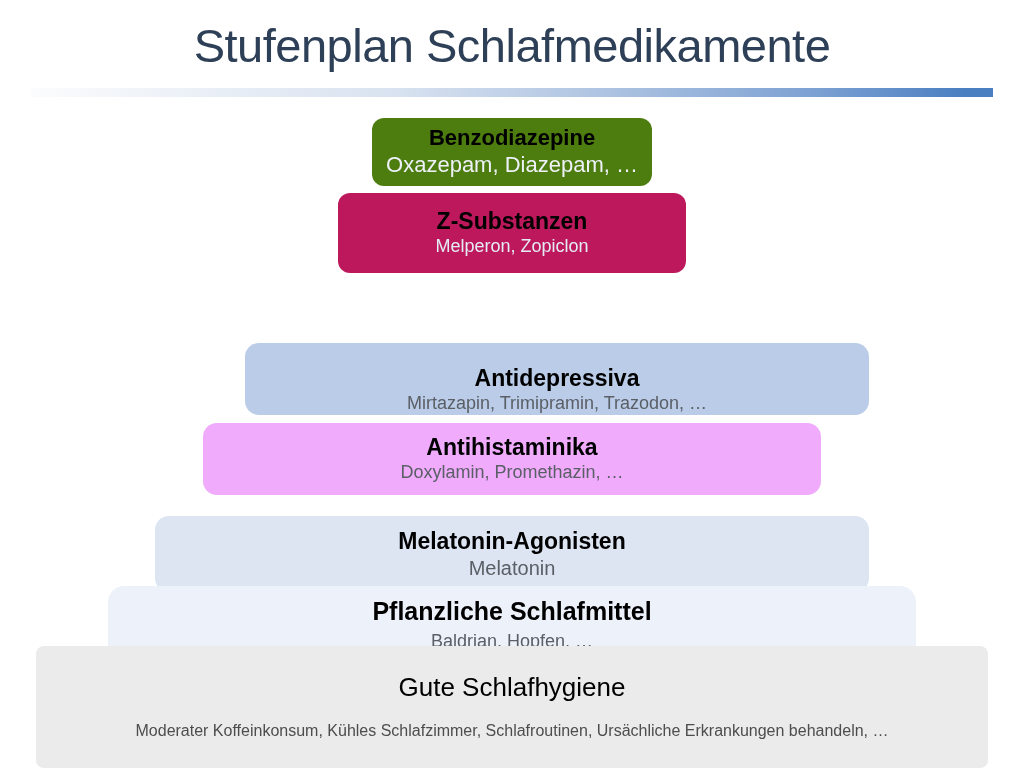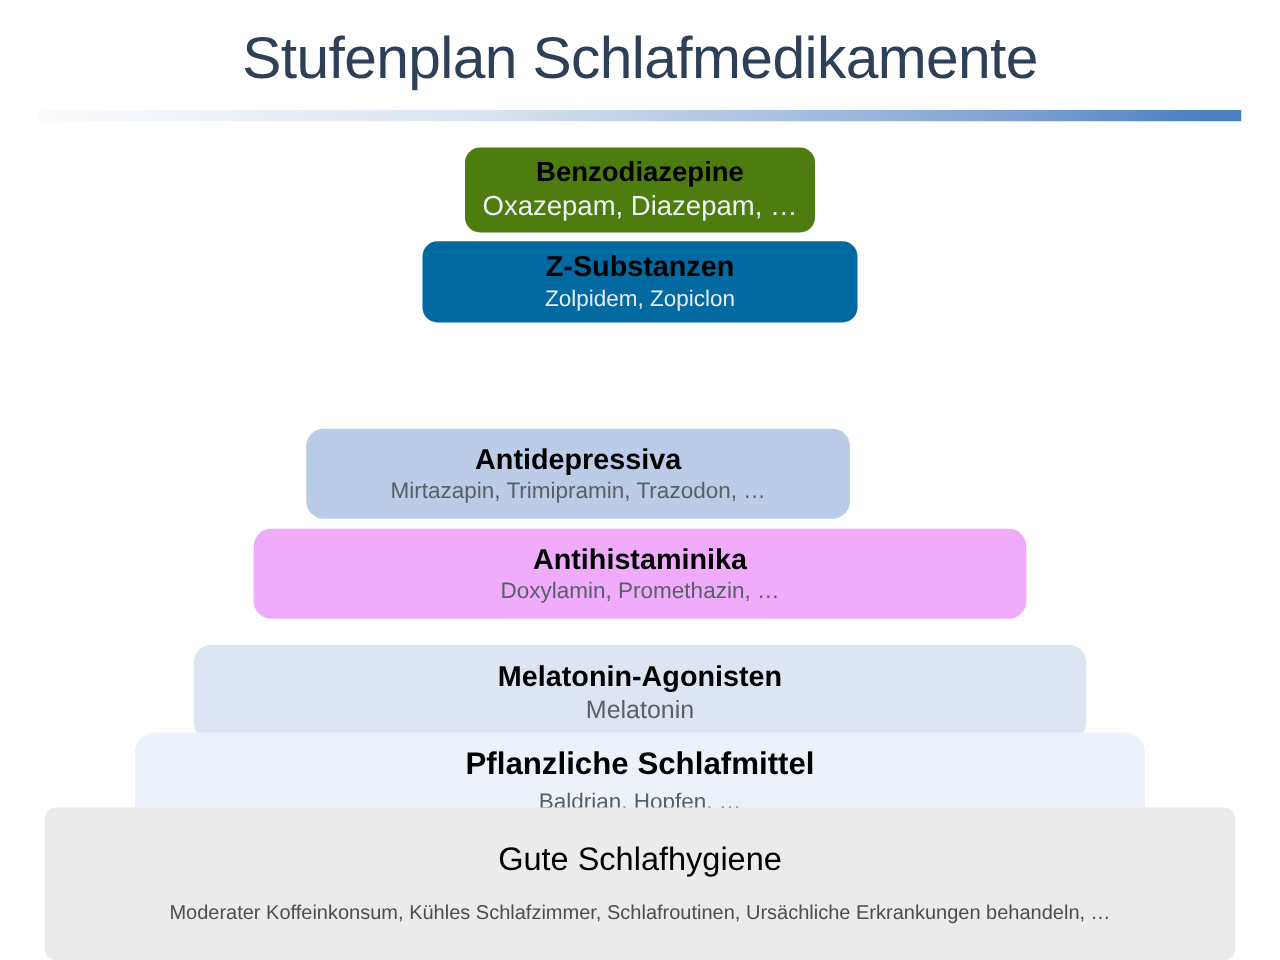--- a/index.html
+++ b/index.html
@@ -73,23 +73,23 @@
     line-height: 1.15;
     white-space: nowrap;
   }
   .tier-sub {
     line-height: 1.2;
     white-space: nowrap;
   }
 
   
   .tier-0 { left: 372px; width: 280px; top: 0px;   height: 68px;  background: #4d7c0f; border-radius: 12px; }
-  .tier-1 { left: 338px; width: 348px; top: 75px;  height: 65px;  background: #0369a1; border-radius: 12px; }
+  .tier-1 { left: 338px; width: 348px; top: 75px;  height: 80px;  background: #be185d; border-radius: 12px; }
   .tier-2 { left: 300px; width: 424px; top: 150px; height: 68px;  background: #a3bde0; border-radius: 12px; }
-  .tier-3 { left: 245px; width: 435px; top: 225px; height: 72px;  background: #bacce8; border-radius: 14px; }
+  .tier-3 { left: 245px; width: 624px; top: 225px; height: 72px;  background: #bacce8; border-radius: 14px; justify-content: flex-end; }
   .tier-4 { left: 203px; width: 618px; top: 305px; height: 72px;  background: #f0abfc; border-radius: 14px; }
   .tier-5 { left: 155px; width: 714px; top: 385px; height: 76px;  background: #dde5f2; border-radius: 14px; margin-top: 13px; }
   .tier-6 { left: 108px; width: 808px; top: 468px; height: 78px;  background: #edf1f9; border-radius: 16px; }
   .tier-7 { left: 36px;  width: 952px; top: 528px; height: 122px; background: #ebebeb; border-radius: 8px; }
 
   .tier-0 .tier-title { font-size: 22px; }
   .tier-0 .tier-sub   { font-size: 22px; color: #eef2f8; }
   .tier-1 .tier-title { font-size: 23px; }
   .tier-1 .tier-sub   { font-size: 18px; color: #e4ebf5; }
   .tier-2 .tier-title { font-size: 23px; }
@@ -124,21 +124,21 @@
 
   <div class="pyramid">
 
     <div class="tier tier-0">
       <div class="tier-title">Benzodiazepine</div>
       <div class="tier-sub">Oxazepam, Diazepam, …</div>
     </div>
 
     <div class="tier tier-1">
       <div class="tier-title">Z-Substanzen</div>
-      <div class="tier-sub">Zolpidem, Zopiclon</div>
+      <div class="tier-sub">Melperon, Zopiclon</div>
     </div>
 
 
     <div class="tier tier-3">
       <div class="tier-title">Antidepressiva</div>
       <div class="tier-sub">Mirtazapin, Trimipramin, Trazodon, …</div>
     </div>
 
     <div class="tier tier-4">
       <div class="tier-title">Antihistaminika</div>

